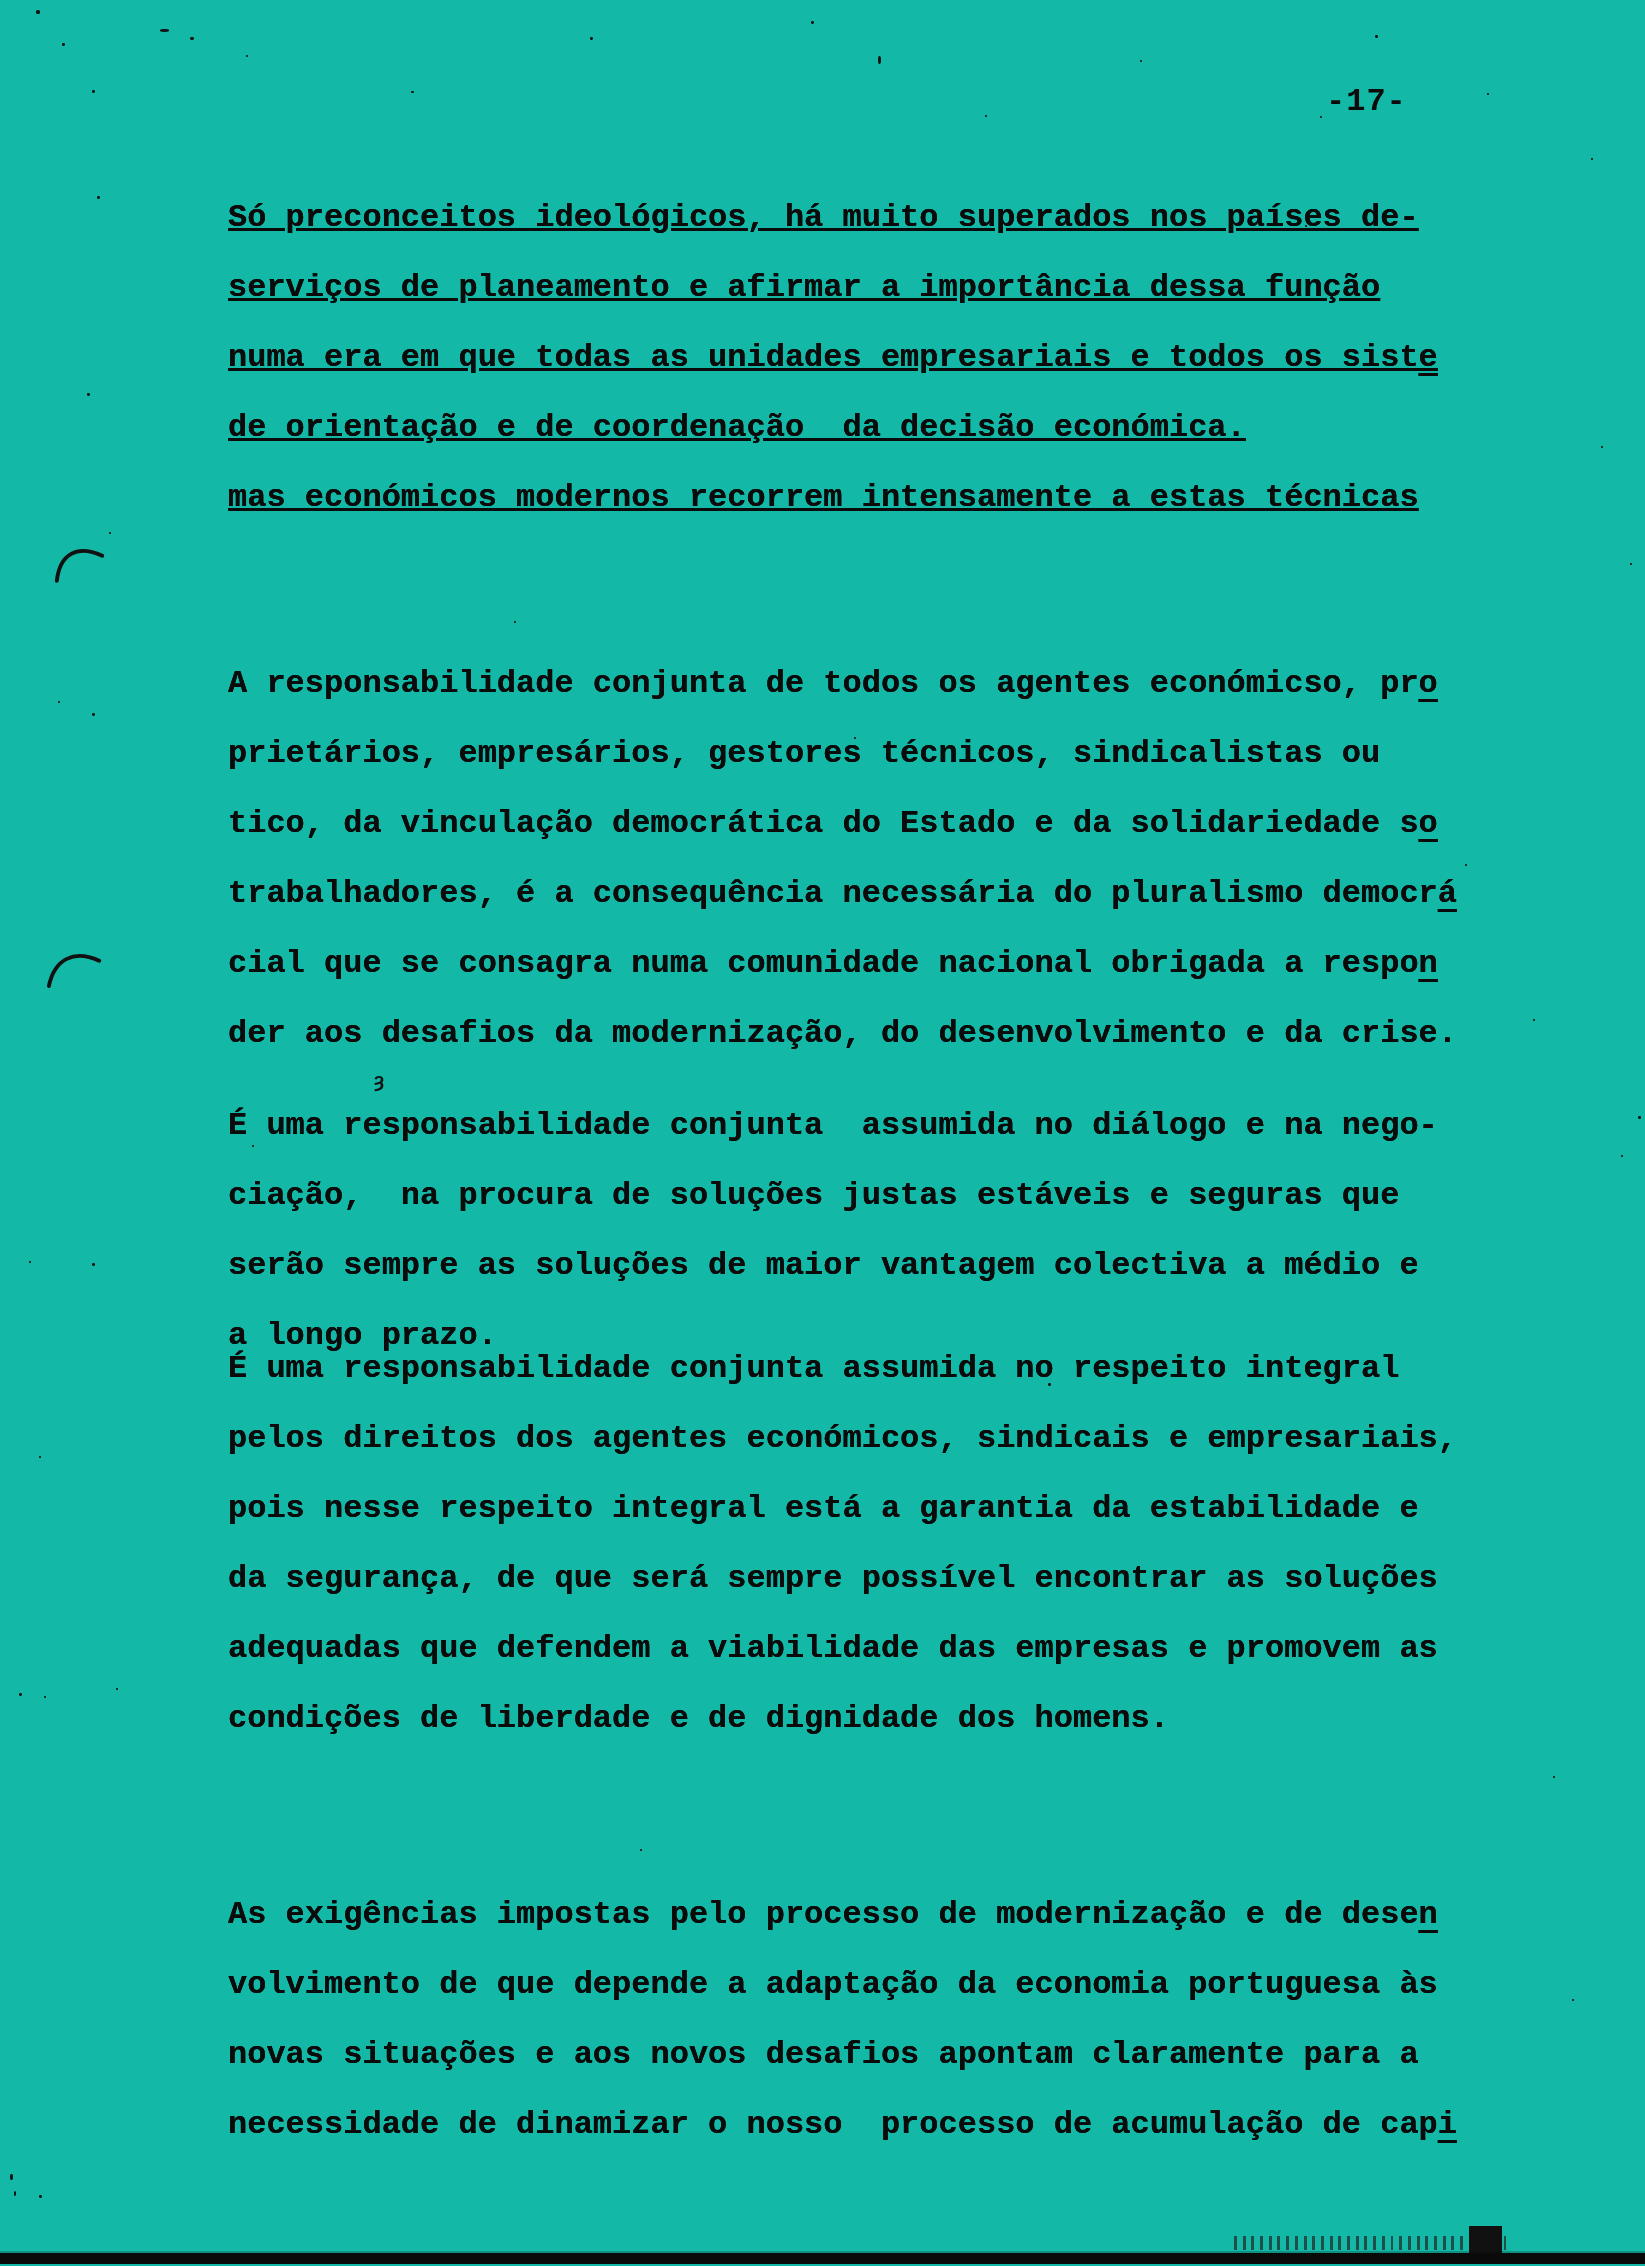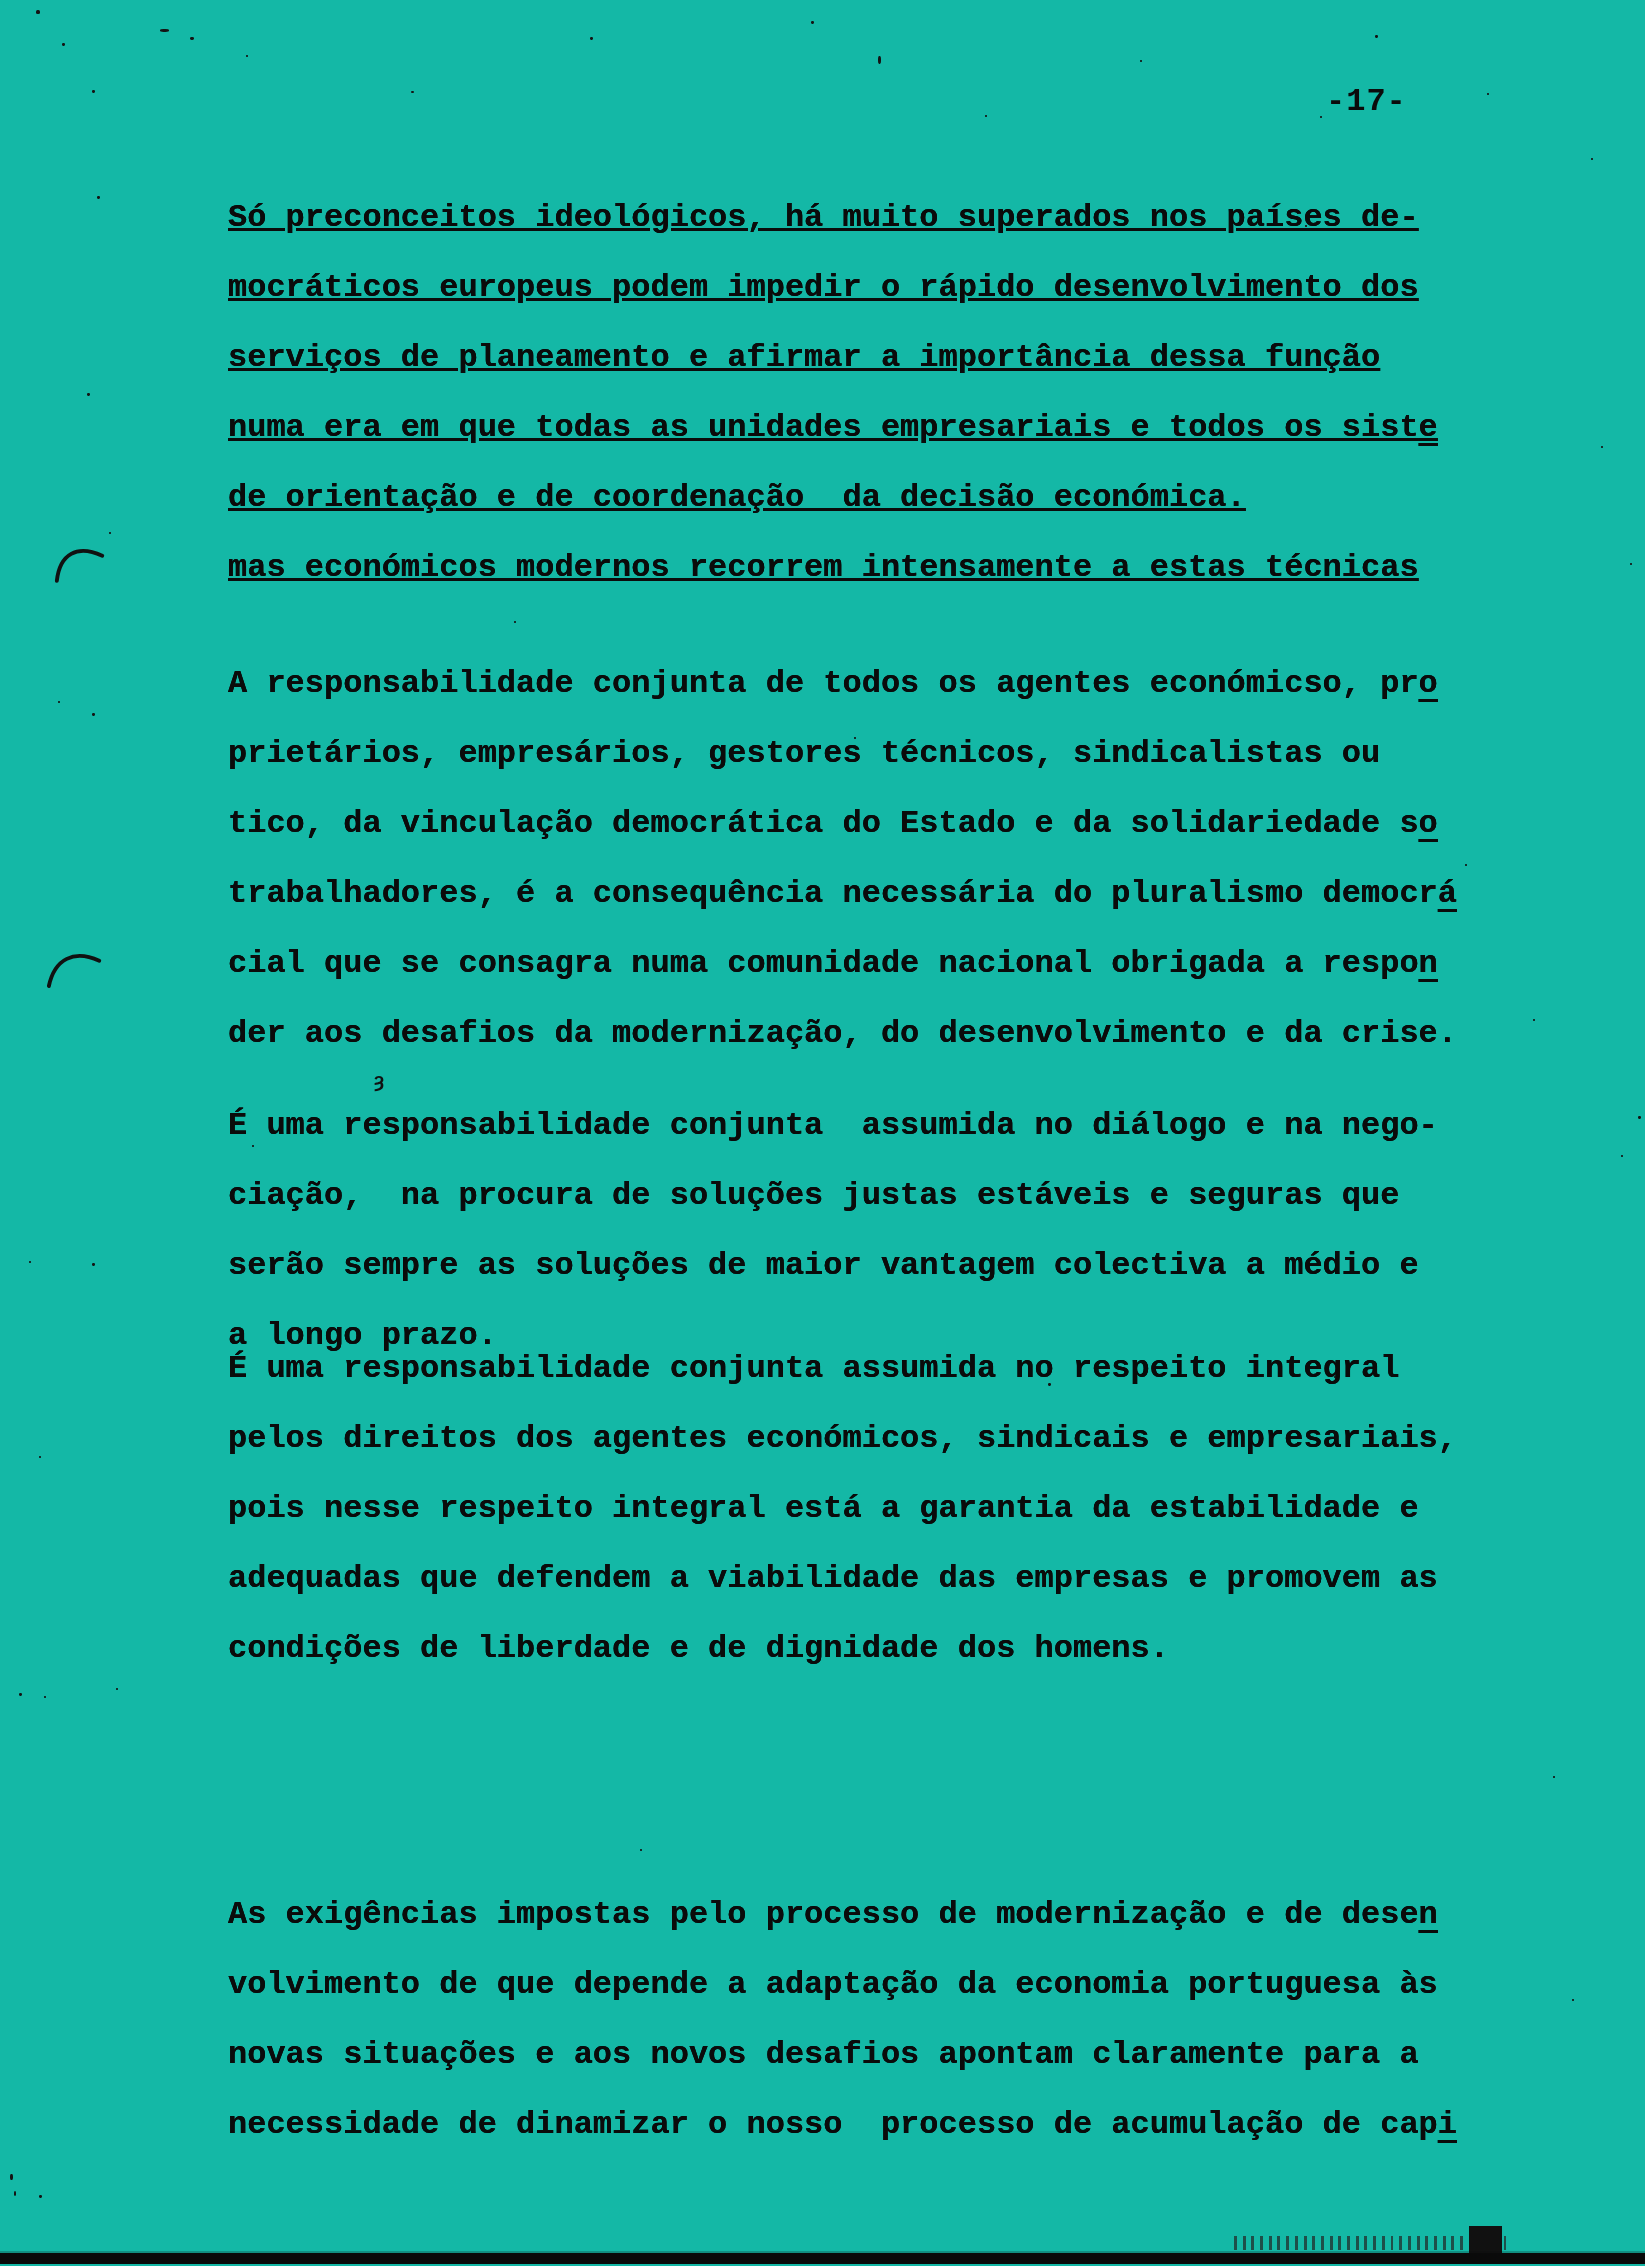--- a/index.html
+++ b/index.html
@@ -79,21 +79,20 @@
 </style>
 </head>
 <body>
 
 <div class="page">
 
   <div class="page-number">-17-</div>
 
   <div class="para" id="para0">
       <div class="line">Só preconceitos ideológicos, há muito superados nos países de-</div>
-      <div class="line">mocráticos europeus podem impedir o rápido desenvolvimento dos</div>
       <div class="line">serviços de planeamento e afirmar a importância dessa função</div>
       <div class="line">numa era em que todas as unidades empresariais e todos os sist<span class="u">e</span></div>
       <div class="line">de orientação e de coordenação  da decisão económica.</div>
       <div class="line">mas económicos modernos recorrem intensamente a estas técnicas</div>
     </div>
   <div class="para" id="para1">
       <div class="line">A responsabilidade conjunta de todos os agentes económicso, pr<span class="u">o</span></div>
       <div class="line">prietários, empresários, gestores técnicos, sindicalistas ou</div>
       <div class="line">tico, da vinculação democrática do Estado e da solidariedade s<span class="u">o</span></div>
       <div class="line">trabalhadores, é a consequência necessária do pluralismo democr<span class="u">á</span></div>
@@ -103,20 +102,21 @@
   <div class="para" id="para2">
       <div class="line">É uma responsabilidade conjunta  assumida no diálogo e na nego-</div>
       <div class="line">ciação,  na procura de soluções justas estáveis e seguras que</div>
       <div class="line">serão sempre as soluções de maior vantagem colectiva a médio e</div>
       <div class="line">a longo prazo.</div>
     </div>
   <div class="para" id="para3">
       <div class="line">É uma responsabilidade conjunta assumida no respeito integral</div>
       <div class="line">pelos direitos dos agentes económicos, sindicais e empresariais,</div>
       <div class="line">pois nesse respeito integral está a garantia da estabilidade e</div>
+      <div class="line">da segurança, de que será sempre possível encontrar as soluções</div>
       <div class="line">adequadas que defendem a viabilidade das empresas e promovem as</div>
       <div class="line">condições de liberdade e de dignidade dos homens.</div>
     </div>
   <div class="para" id="para4">
       <div class="line">As exigências impostas pelo processo de modernização e de dese<span class="u">n</span></div>
       <div class="line">volvimento de que depende a adaptação da economia portuguesa às</div>
       <div class="line">novas situações e aos novos desafios apontam claramente para a</div>
       <div class="line">necessidade de dinamizar o nosso  processo de acumulação de cap<span class="u">i</span></div>
     </div>
 

